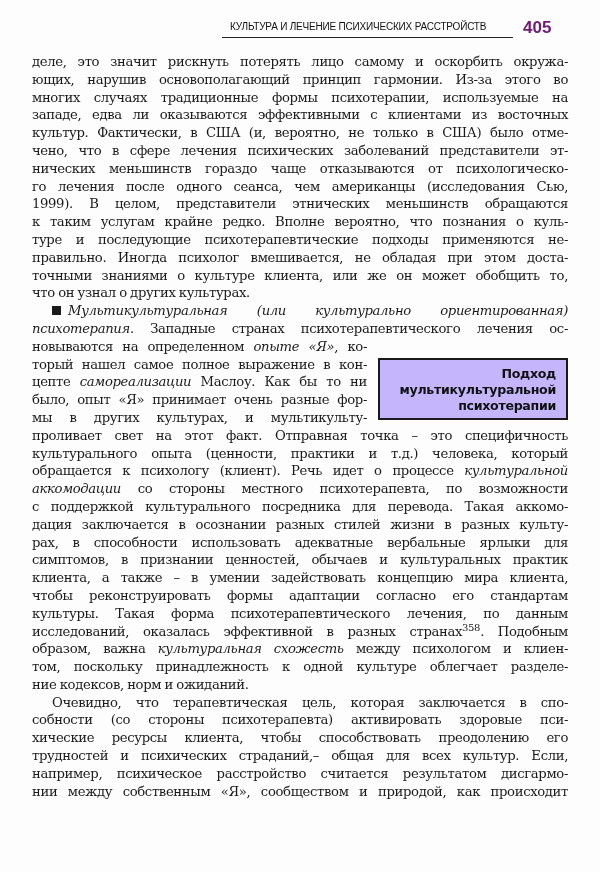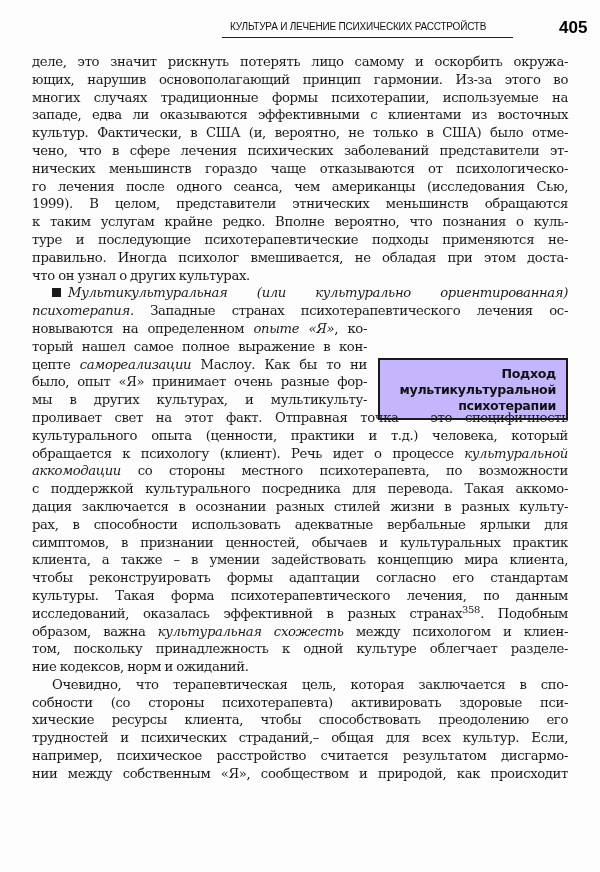--- a/index.html
+++ b/index.html
@@ -14,21 +14,21 @@
     position: absolute; left: 8px; top: 5px;
     font-family: "Liberation Sans", sans-serif; font-size: 10px; letter-spacing: -0.2px;
     color: #111; white-space: nowrap;
   }
   .header-rule {
     position: absolute; left: 0; top: 21px; width: 291px; height: 0;
     border-top: 1.2px solid #222;
   }
   .page-number {
     position: absolute; left: 301px; top: 2px;
-    font-family: "Liberation Sans", sans-serif; font-weight: bold; font-size: 17px; color: #000000; margin-left: 36px;
+    font-family: "Liberation Sans", sans-serif; font-weight: bold; font-size: 17px; color: #701a75;
   }
   .body-text {
     position: absolute; left: 32px; top: 53px; width: 536px;
     font-family: "DejaVu Serif", serif; font-size: 13.2px; line-height: 17.8px;
     letter-spacing: -0.35px; word-spacing: -0.5px;
   }
   .line {
     display: block; white-space: nowrap; height: 17.8px;
     text-align: justify; text-align-last: justify;
   }
@@ -72,20 +72,21 @@
   <span class="line">многих случаях традиционные формы психотерапии, используемые на</span>
   <span class="line">западе, едва ли оказываются эффективными с клиентами из восточных</span>
   <span class="line">культур. Фактически, в США (и, вероятно, не только в США) было отме-</span>
   <span class="line">чено, что в сфере лечения психических заболеваний представители эт-</span>
   <span class="line">нических меньшинств гораздо чаще отказываются от психологическо-</span>
   <span class="line">го лечения после одного сеанса, чем американцы (исследования Сью,</span>
   <span class="line">1999). В целом, представители этнических меньшинств обращаются</span>
   <span class="line">к таким услугам крайне редко. Вполне вероятно, что познания о куль-</span>
   <span class="line">туре и последующие психотерапевтические подходы применяются не-</span>
   <span class="line">правильно. Иногда психолог вмешивается, не обладая при этом доста-</span>
+  <span class="line">точными знаниями о культуре клиента, или же он может обобщить то,</span>
   <span class="line last">что он узнал о других культурах.</span>
 
   <span class="line indent"><span class="bullet"></span><i>Мультикультуральная (или культурально ориентированная)</i></span>
   <span class="line"><i>психотерапия</i><span>. Западные странах психотерапевтического лечения ос-</span></span>
 
   <span class="line narrow"><span>новываются на определенном </span><i>опыте «Я»</i><span>, ко-</span></span>
   <span class="line narrow">торый нашел самое полное выражение в кон-</span>
   <span class="line narrow"><span>цепте </span><i>самореализации</i><span> Маслоу. Как бы то ни</span></span>
   <span class="line narrow">было, опыт «Я» принимает очень разные фор-</span>
   <span class="line narrow"><span>мы в других культурах, и </span><b>мультикульту-</b></span>

